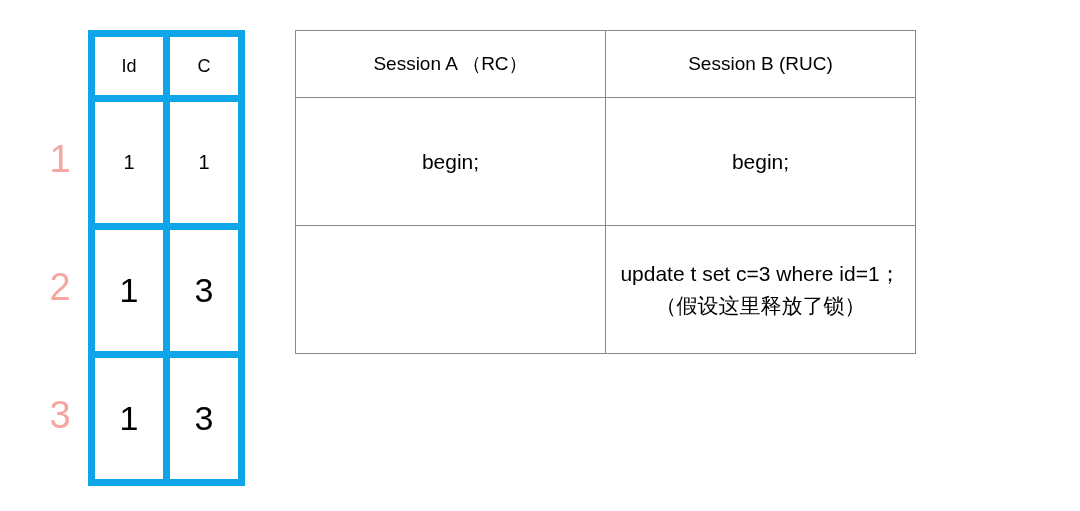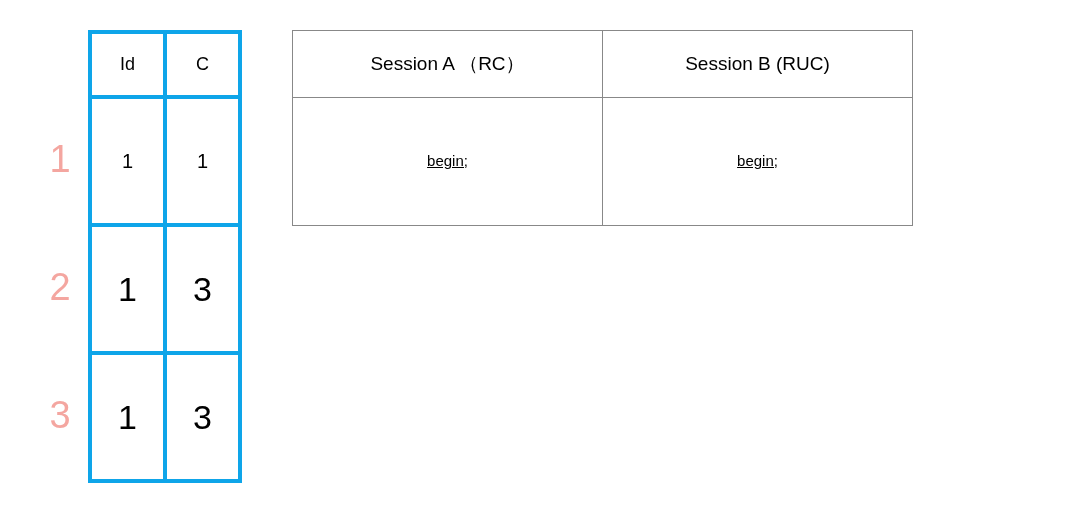--- a/index.html
+++ b/index.html
@@ -32,21 +32,21 @@
       align-items: center;
       justify-content: center;
     }
     .row-num.header-spacer {
       visibility: hidden;
     }
     .data-table {
       border-collapse: collapse;
     }
     .data-table th, .data-table td {
-      border: 4px solid #0ea5e9;
+      border: 7px solid #0ea5e9;
       text-align: center;
       vertical-align: middle;
       font-weight: 400;
       color: #000;
     }
     .data-table th {
       width: 75px;
       height: 65px;
       font-size: 18px;
     }
@@ -71,23 +71,22 @@
       padding: 20px 10px;
     }
     .session-table th {
       width: 310px;
       height: 65px;
       font-size: 19px;
     }
     .session-table td {
       width: 310px;
       height: 128px;
-      font-size: 15px;
+      font-size: 21px;
       line-height: 1.5;
-      text-decoration: underline;
     }
   </style>
 </head>
 <body>
 
 <div class="left-block">
   <div class="row-numbers">
     <div class="row-num header-spacer" style="height:65px">0</div>
     <div class="row-num" style="height:128px">1</div>
     <div class="row-num" style="height:128px">2</div>
@@ -123,14 +122,18 @@
     <tr>
       <th>Session A （RC）</th>
       <th>Session B (RUC)</th>
     </tr>
   </thead>
   <tbody>
     <tr>
       <td>begin;</td>
       <td>begin;</td>
     </tr>
+    <tr>
+      <td></td>
+      <td>update t set c=3 where id=1；（假设这里释放了锁）</td>
+    </tr>
   </tbody>
 </table>
 
 </body></html>

